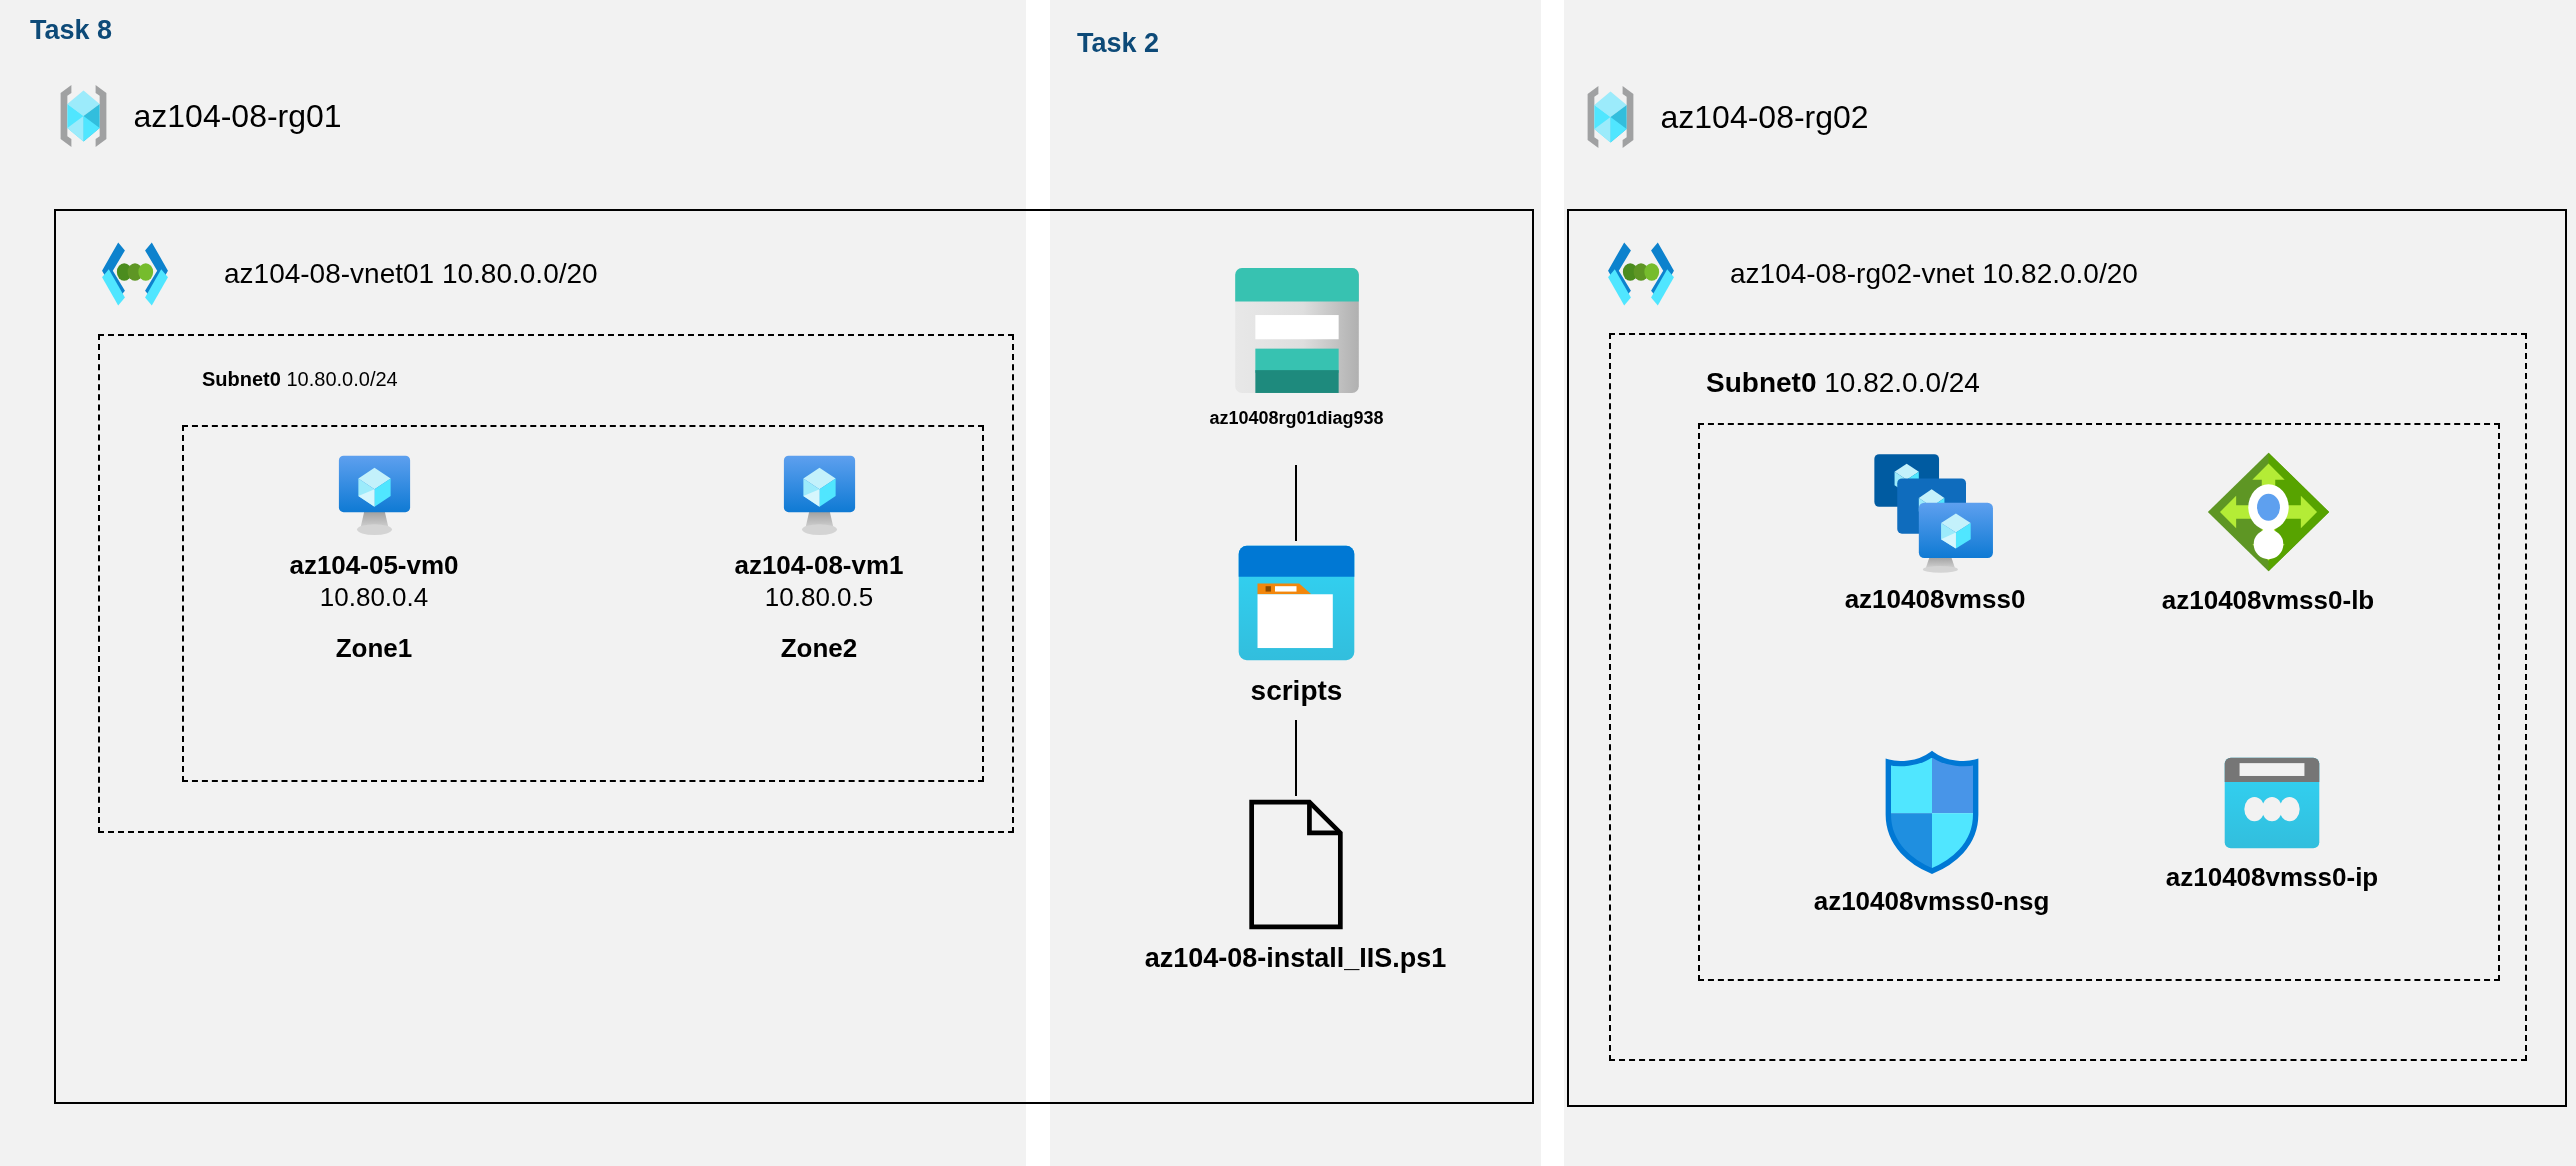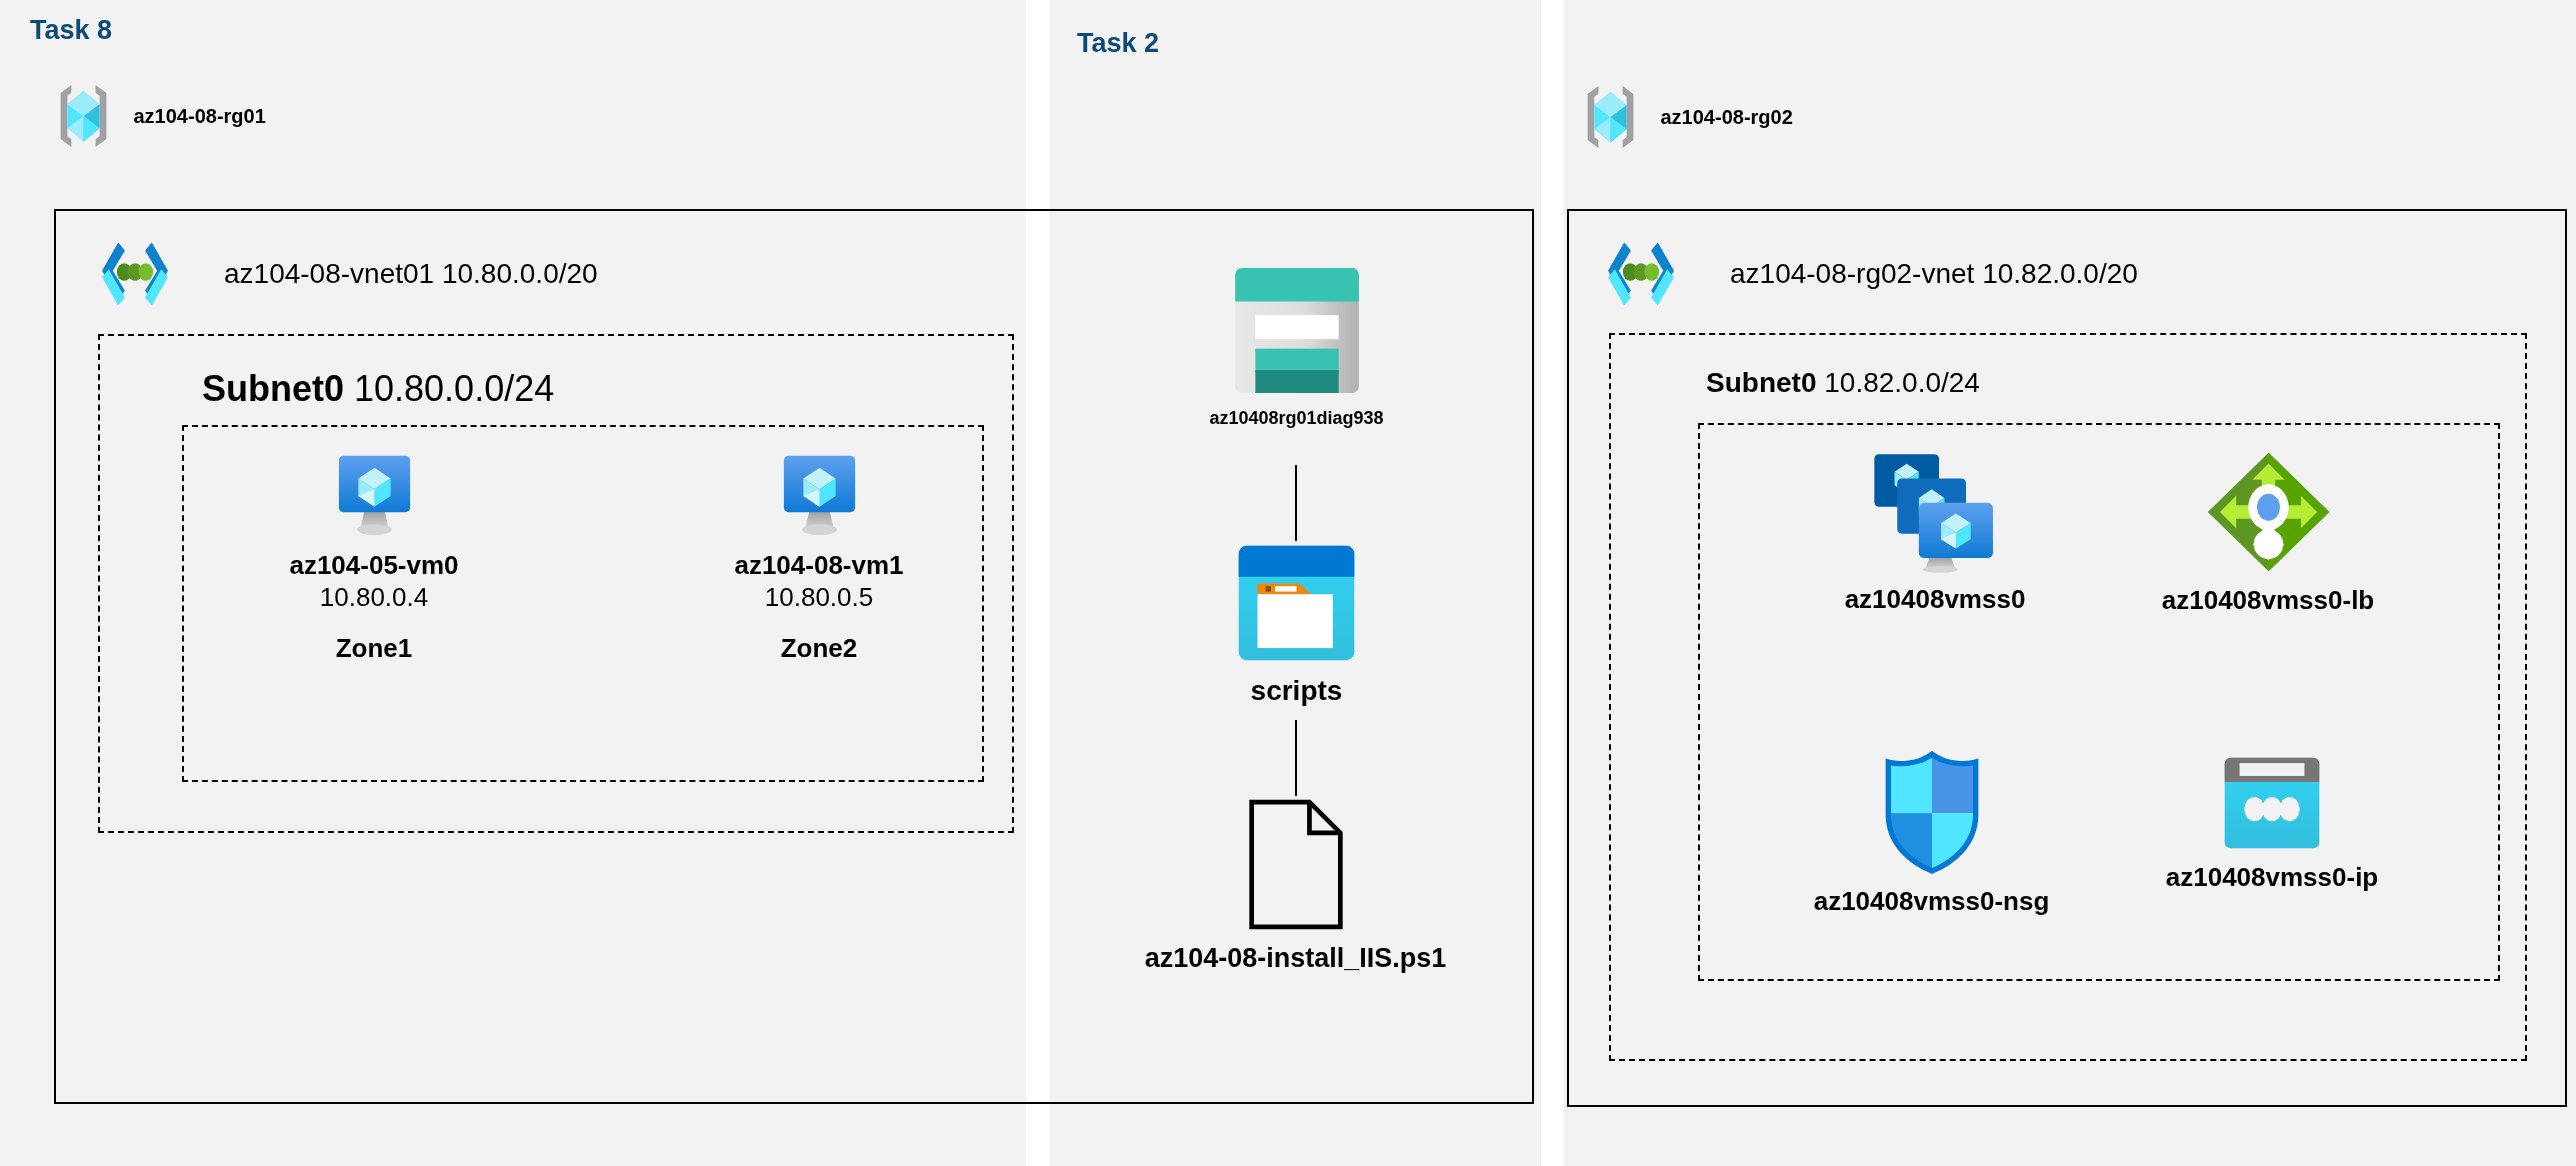--- a/index.html
+++ b/index.html
@@ -84,22 +84,22 @@
     width: 2px;
   }
   svg { display: block; }
   .icon-wrap { display: inline-block; }
   .rg-row {
     position: absolute;
     display: flex;
     align-items: center;
   }
   .rg-name {
-    font-size: 20px;
-    font-weight: bold;
+    font-size: 32px;
+    font-weight: normal;
     margin-left: 17.5px;
     white-space: nowrap;
   }
   .vnet-row {
     position: absolute;
     display: flex;
     align-items: center;
     gap: 32px;
   }
   .vnet-text {
@@ -147,21 +147,21 @@
         <path d="M86 102 L110 60 L100 48 L76 90 Z" fill="#50e6ff"></path>
         <ellipse cx="45" cy="52" rx="11" ry="13" fill="#4b8c1e"></ellipse>
         <ellipse cx="61" cy="52" rx="11" ry="13" fill="#5e9624"></ellipse>
         <ellipse cx="77" cy="52" rx="11" ry="13" fill="#76bc2d"></ellipse>
       </svg>
     </span>
     <span class="vnet-text"><span class="bold">az104-08-vnet01</span> <span class="reg">10.80.0.0/20</span></span>
   </div>
 
   <div class="dashbox" style="left:98px; top:334px; width:916px; height:499px;"></div>
-  <div class="label" style="left:202px; top:368px; font-size:36px;"><span class="bold">Subnet0</span> <span class="reg">10.80.0.0/24</span></div>
+  <div class="label" style="left:202px; top:368px; font-size:20px;"><span class="bold">Subnet0</span> <span class="reg">10.80.0.0/24</span></div>
 
   <div class="dashbox" style="left:182px; top:425px; width:802px; height:357px;"></div>
 
   <div class="node" style="left:229px; top:453px; width:290px;">
     <span class="icon-wrap">
       <svg width="85" height="86" viewBox="0 0 126 128">
         <defs>
           <linearGradient id="vmScreen0" x1="0" y1="0" x2="0" y2="1">
             <stop offset="0%" stop-color="#5ea0ef"></stop>
             <stop offset="100%" stop-color="#0f7ad4"></stop>

